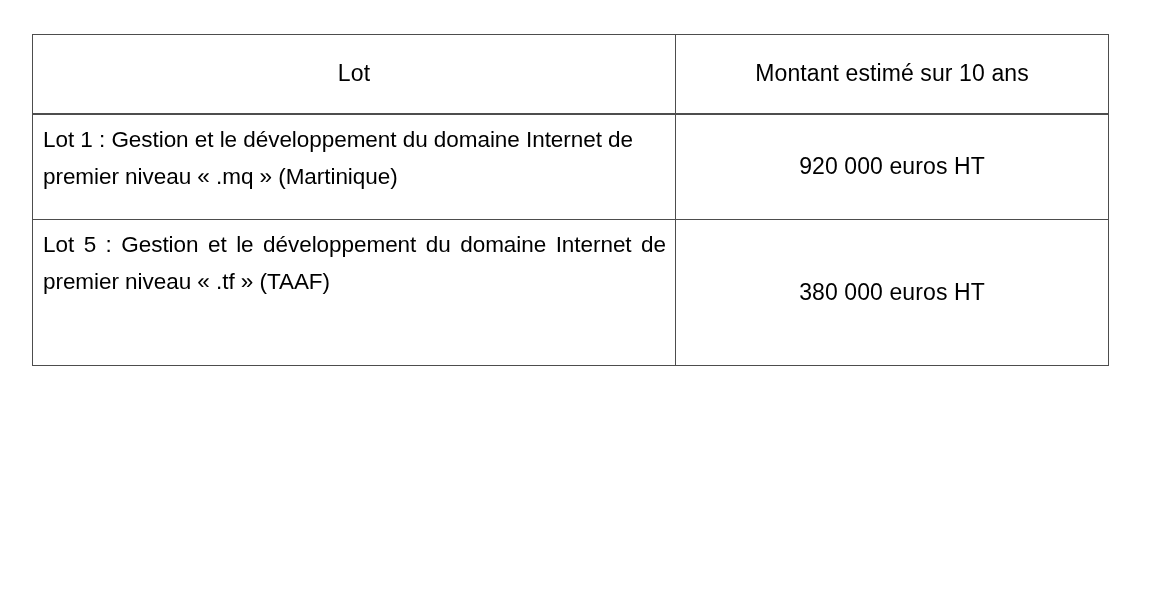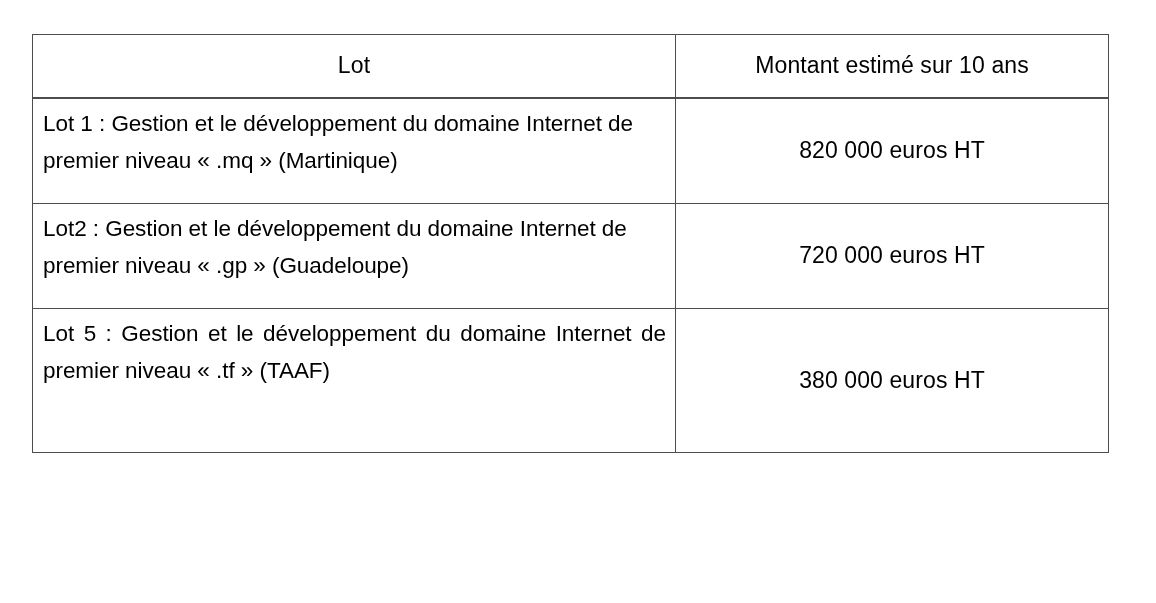--- a/index.html
+++ b/index.html
@@ -31,21 +31,21 @@
     table-layout: fixed;
     background: #ffffff;
   }
 
   .lots-table col.col-lot   { width: 643px; }
   .lots-table col.col-amount{ width: 433px; }
 
   .lots-table th,
   .lots-table td {
     border: 1px solid #4d4d4d;
-    padding: 8px;
+    padding: 16px;
     vertical-align: middle;
     background: #ffffff;
   }
 
   
   .lots-table thead th {
     height: 46px;
     text-align: center;
     font-weight: normal;
     font-size: 23px;
@@ -95,25 +95,21 @@
     </colgroup>
     <thead>
       <tr>
         <th>Lot</th>
         <th>Montant estimé sur 10 ans</th>
       </tr>
     </thead>
     <tbody>
       <tr class="row-2line">
         <td class="cell-lot plain">Lot 1 : Gestion et le développement du domaine Internet de premier niveau « .mq » (Martinique)</td>
-        <td class="cell-amount">820 000 euros HT</td>
-      </tr>
-      <tr class="row-2line">
-        <td class="cell-lot plain">Lot2 : Gestion et le développement du domaine Internet de premier niveau « .gp » (Guadeloupe)</td>
-        <td class="cell-amount">720 000 euros HT</td>
+        <td class="cell-amount">920 000 euros HT</td>
       </tr>
       <tr class="row-3line">
         <td class="cell-lot justified">Lot 5 : Gestion et le développement du domaine Internet de premier niveau « .tf » (TAAF)</td>
         <td class="cell-amount">380 000 euros HT</td>
       </tr>
     </tbody>
   </table>
 </div>
 
 </body></html>

